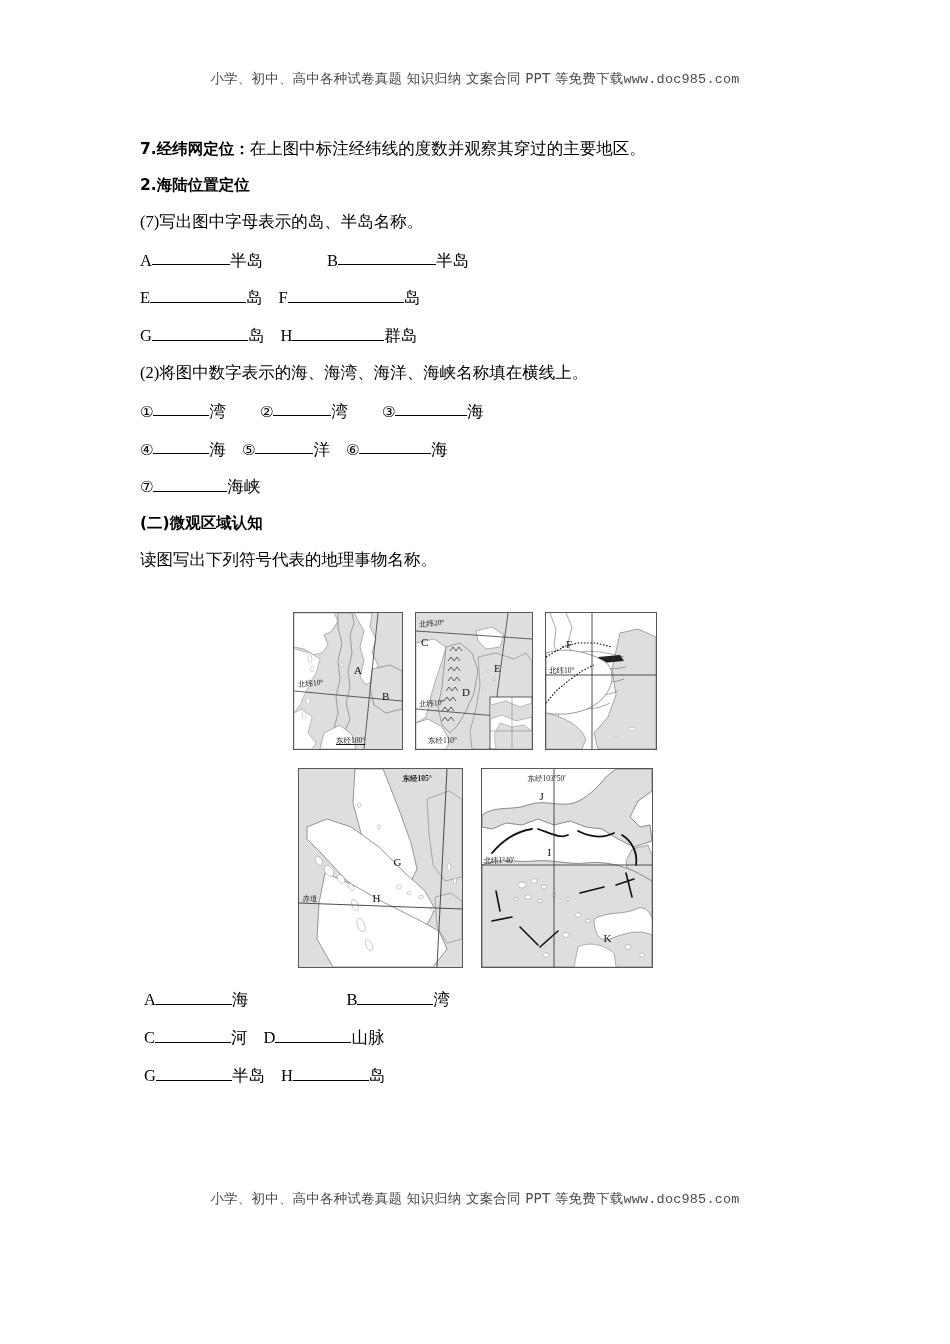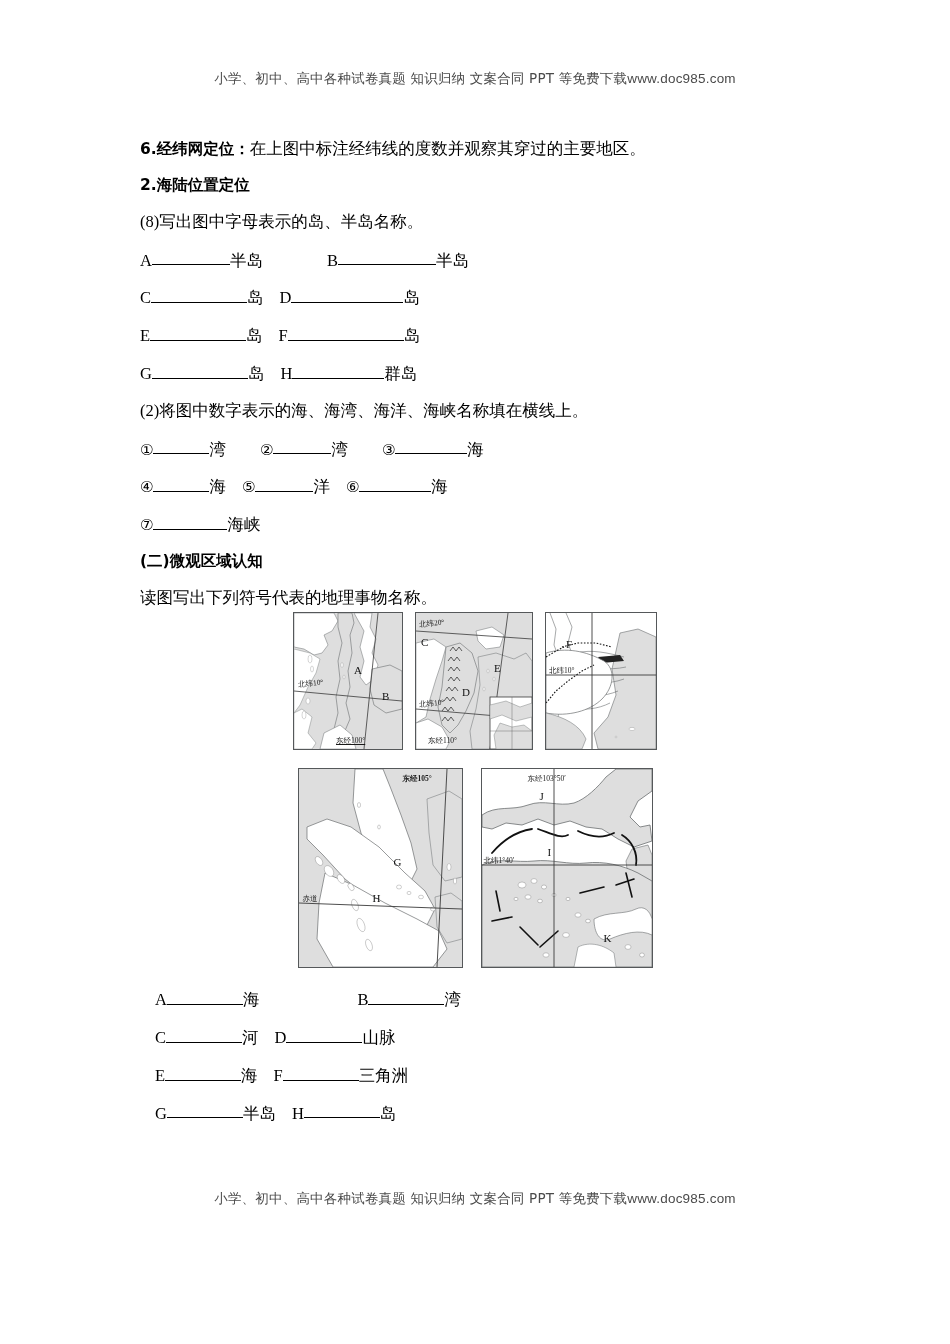--- a/index.html
+++ b/index.html
@@ -28,21 +28,21 @@
     text-align: center;
     font-family: "DejaVu Sans", "Liberation Sans", sans-serif;
     font-size: 13.5px;
     color: #4a4a4a;
     letter-spacing: 0.2px;
     white-space: nowrap;
   }
   .watermark-top { top: 70px; }
   .watermark-bottom { top: 1190px; }
   .watermark .url {
-    font-family: Liberation Sans, sans-serif;
+    font-family: Liberation Mono, monospace;
   }
 
   
   .content {
     position: absolute;
     left: 140px;
     top: 138px;
     width: 680px;
   }
   .line {
@@ -116,51 +116,48 @@
     font-size: 7.5px;
     color: #1a1a1a;
     line-height: 1;
     white-space: nowrap;
   }
   .coordlabel.rot { transform: rotate(-6deg); transform-origin: left center; }
 
   
   .answers {
     position: absolute;
-    left: 155px;
+    left: 144px;
     top: 988px;
     width: 680px;
   }
 </style>
 </head>
 <body>
 
 <div class="page">
 
   <div class="watermark watermark-top">
     <span>小学、初中、高中各种试卷真题 知识归纳 文案合同 PPT 等免费下载</span><span class="url">www.doc985.com</span>
   </div>
 
   <div class="content">
 
     <p class="line">
-      <span class="q-num">6.经纬网定位：</span><span>在上图中标注经纬线的度数并观察其穿过的主要地区。</span>
+      <span class="q-num">7.经纬网定位：</span><span>在上图中标注经纬线的度数并观察其穿过的主要地区。</span>
     </p>
 
     <p class="heading">2.海陆位置定位</p>
 
-    <p class="line">(8)写出图中字母表示的岛、半岛名称。</p>
+    <p class="line">(7)写出图中字母表示的岛、半岛名称。</p>
 
     <p class="line">
       <span>A</span><span class="blank" style="width:78px"></span><span>半岛</span><span class="gap-lg"></span><span>B</span><span class="blank" style="width:98px"></span><span>半岛</span>
     </p>
 
-    <p class="line">
-      <span>C</span><span class="blank" style="width:96px"></span><span>岛</span><span class="gap-sm"></span><span>D</span><span class="blank" style="width:112px"></span><span>岛</span>
-    </p>
 
     <p class="line">
       <span>E</span><span class="blank" style="width:96px"></span><span>岛</span><span class="gap-sm"></span><span>F</span><span class="blank" style="width:116px"></span><span>岛</span>
     </p>
 
     <p class="line">
       <span>G</span><span class="blank" style="width:96px"></span><span>岛</span><span class="gap-sm"></span><span>H</span><span class="blank" style="width:92px"></span><span>群岛</span>
     </p>
 
     <p class="line">(2)将图中数字表示的海、海湾、海洋、海峡名称填在横线上。</p>
@@ -405,23 +402,20 @@
   <div class="answers">
 
     <p class="line">
       <span>A</span><span class="blank" style="width:76px"></span><span>海</span><span class="gap-lg"></span><span class="gap-md"></span><span>B</span><span class="blank" style="width:76px"></span><span>湾</span>
     </p>
 
     <p class="line">
       <span>C</span><span class="blank" style="width:76px"></span><span>河</span><span class="gap-sm"></span><span>D</span><span class="blank" style="width:76px"></span><span>山脉</span>
     </p>
 
-    <p class="line">
-      <span>E</span><span class="blank" style="width:76px"></span><span>海</span><span class="gap-sm"></span><span>F</span><span class="blank" style="width:76px"></span><span>三角洲</span>
-    </p>
 
     <p class="line">
       <span>G</span><span class="blank" style="width:76px"></span><span>半岛</span><span class="gap-sm"></span><span>H</span><span class="blank" style="width:76px"></span><span>岛</span>
     </p>
 
   </div>
 
   <div class="watermark watermark-bottom">
     <span>小学、初中、高中各种试卷真题 知识归纳 文案合同 PPT 等免费下载</span><span class="url">www.doc985.com</span>
   </div>

